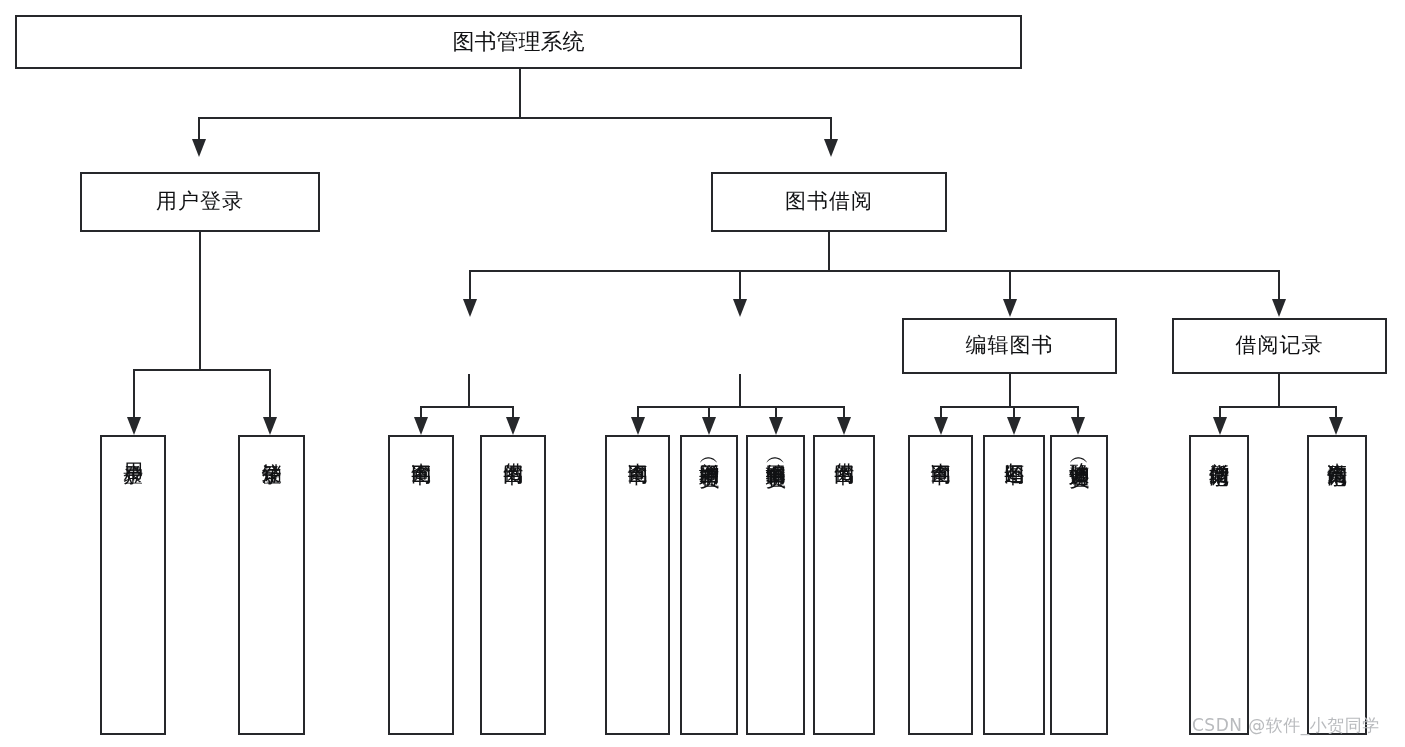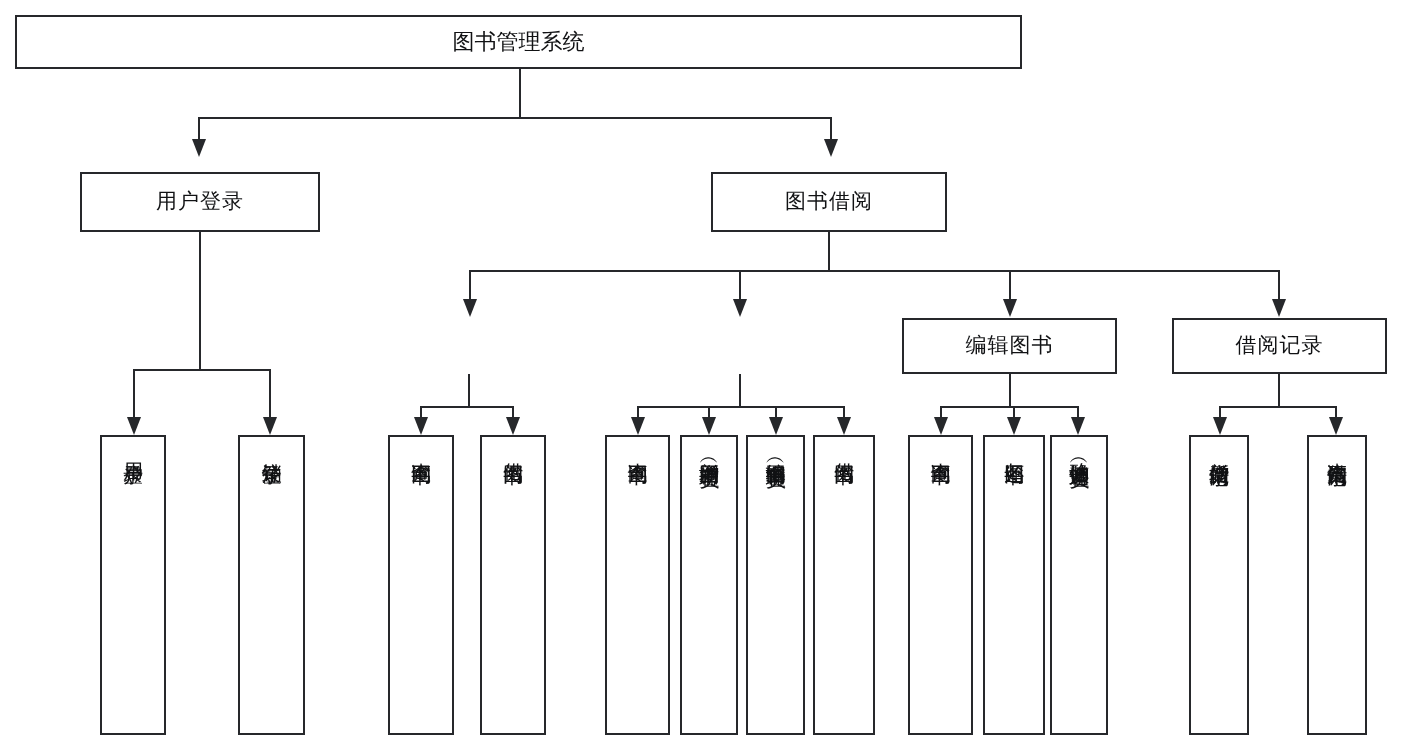--- a/index.html
+++ b/index.html
@@ -191,14 +191,15 @@
     <span class="vtext">确认归还（管理员）</span>
   </div>
 
   <div class="node leaf" style="left:1189px; top:435px; width:60px; height:300px;">
     <span class="vtext">新增借阅记录</span>
   </div>
   <div class="node leaf" style="left:1307px; top:435px; width:60px; height:300px;">
     <span class="vtext">查询借阅记录</span>
   </div>
 
+  <div class="watermark" style="left:1192px; top:714px;">CSDN @软件_小贺同学</div>
 
 </div>
 
 </body></html>

